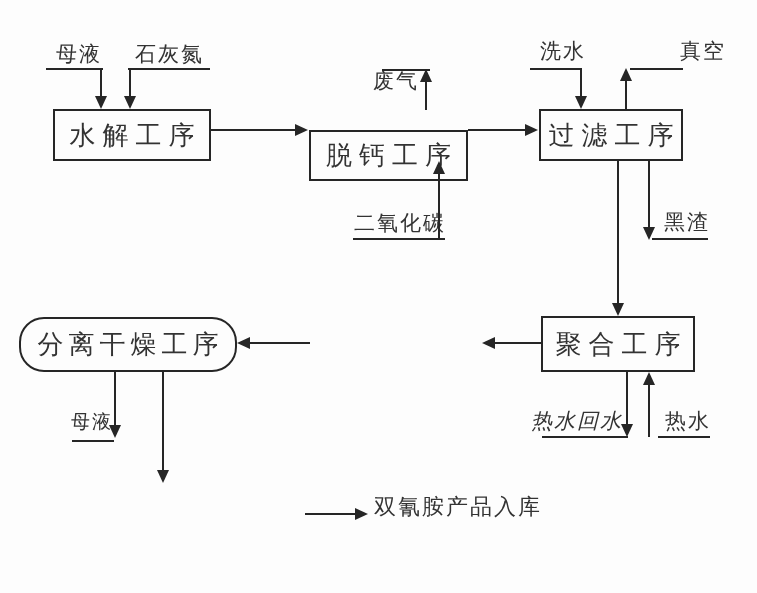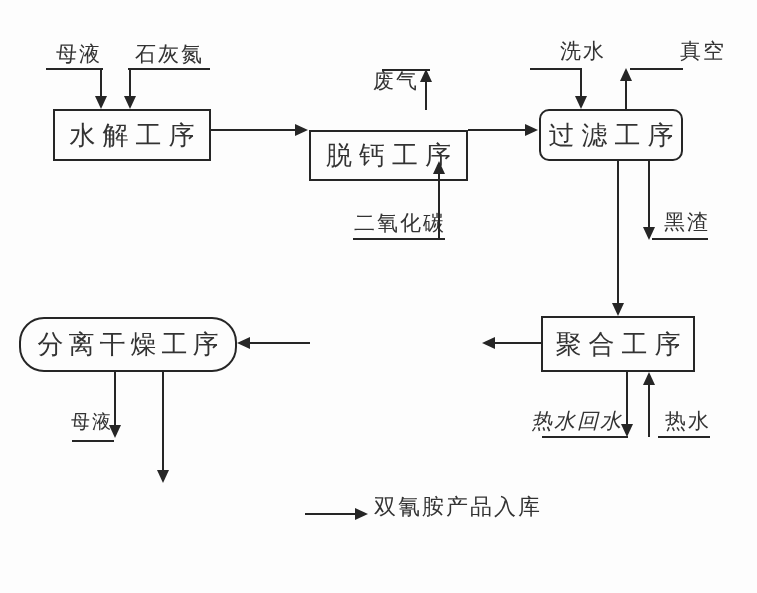--- a/index.html
+++ b/index.html
@@ -73,28 +73,28 @@
     border-right:13px solid var(--line);
   }
 </style>
 </head>
 <body>
 
 <div class="canvas" style="--line: #262626; --text: #333333; --bg: #fdfdfd;">
 
   <div class="node" style="left:53px;top:109px;width:158px;height:52px;">水解工序</div>
   <div class="node" style="left:309px;top:110px;width:159px;height:51px;margin-top:20px;">脱钙工序</div>
-  <div class="node" style="left:539px;top:109px;width:144px;height:52px;border-radius:10px;">过滤工序</div>
+  <div class="node" style="left:539px;top:109px;width:144px;height:52px;">过滤工序</div>
   <div class="node" style="left:541px;top:316px;width:154px;height:56px;">聚合工序</div>
   <div class="node" style="left:19px;top:317px;width:218px;height:55px;letter-spacing:5px;text-indent:5px;border-radius:25px;">分离干燥工序</div>
 
   <div class="lbl" style="left:56px;top:43px;">母液</div>
   <div class="lbl" style="left:135px;top:43px;">石灰氮</div>
   <div class="lbl" style="left:373px;top:41px;margin-top:29px;">废气</div>
-  <div class="lbl" style="left:560px;top:40px;text-align:right;">洗水</div>
+  <div class="lbl" style="left:540px;top:40px;text-align:right;">洗水</div>
   <div class="lbl" style="left:680px;top:40px;">真空</div>
   <div class="lbl" style="left:354px;top:212px;">二氧化碳</div>
   <div class="lbl" style="left:664px;top:211px;">黑渣</div>
   <div class="lbl" style="left:531px;top:410px;font-style:italic;">热水回水</div>
   <div class="lbl" style="left:665px;top:410px;text-align:center;">热水</div>
   <div class="lbl" style="left:71px;top:412px;font-size:19px;">母液</div>
   <div class="lbl" style="left:374px;top:495px;font-size:22px;">双氰胺产品入库</div>
 
   <div class="hline" style="left:46px;top:68px;width:57px;"></div>
   <div class="hline" style="left:128px;top:68px;width:82px;"></div>

